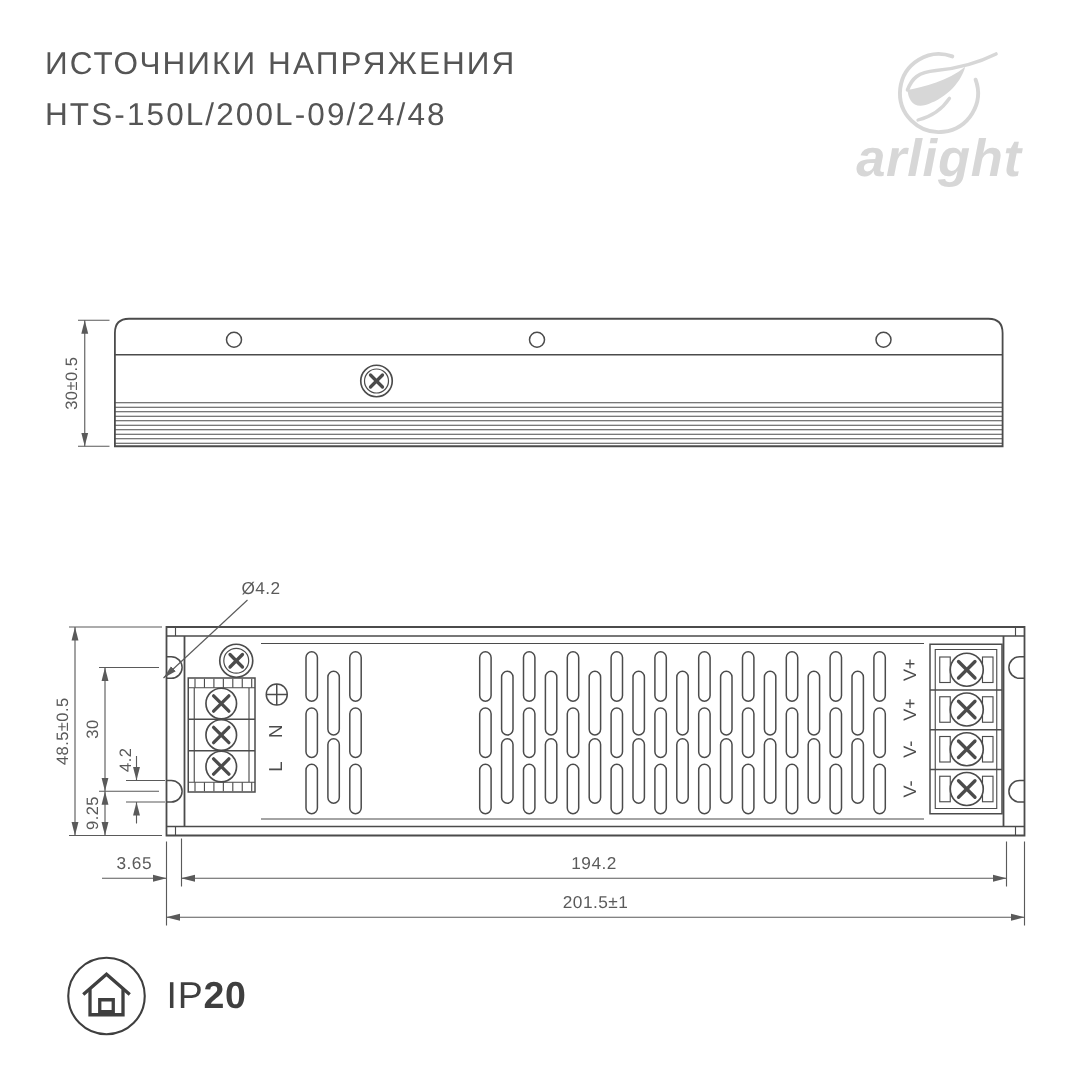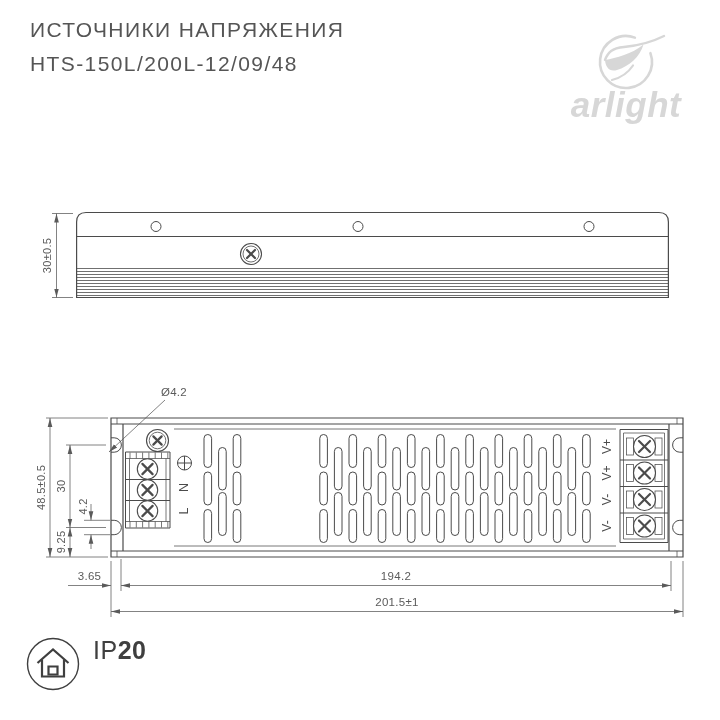--- a/index.html
+++ b/index.html
@@ -5,21 +5,21 @@
   :root{
     --c-line:#4b4b4b; --c-dim:#5a5a5a; --c-text:#555555;
     --c-logo:#d7d7d7; --c-ip:#3f3f3f; --c-background:#ffffff;
   }
   html,body{margin:0;padding:0}
   body{
     width:720px;height:720px;position:relative;overflow:hidden;
     background:var(--c-background);
     font-family:"Liberation Sans",sans-serif;
   }
-  .title{position:absolute;left:30px;top:13px;color:var(--c-text);
+  .title{position:absolute;left:30px;top:26px;color:var(--c-text);
     font-size:21px;line-height:33.5px;letter-spacing:1.4px;font-weight:500;white-space:nowrap}
   .logo-svg{position:absolute;left:540px;top:18px}
   .sheet{position:absolute;left:0;top:0}
 
   
   .ln{stroke:var(--c-line);stroke-width:1.2;fill:none}
   .md{stroke:var(--c-line);stroke-width:1;fill:none}
   .thin{stroke:var(--c-line);stroke-width:.75;fill:none}
   .xln{stroke:var(--c-line);stroke-width:2.2;stroke-linecap:round}
   #vents rect{stroke:var(--c-line);stroke-width:1;fill:#fff}
@@ -32,32 +32,32 @@
   text.dimb{fill:var(--c-dim);font:11.5px "Liberation Sans",sans-serif;letter-spacing:.3px}
   text.lbl{fill:var(--c-line);font:12.5px "Liberation Sans",sans-serif}
   text.vlbl{fill:var(--c-line);font:12px "Liberation Sans",sans-serif}
 
   
   .logo-stroke{stroke:var(--c-logo);fill:none;stroke-linecap:round}
   .logo-fill{fill:var(--c-logo)}
   .logo-word{fill:var(--c-logo);font:italic 700 35px "Liberation Sans",sans-serif;letter-spacing:.5px}
 
   
-  .ip-badge{position:absolute;left:25px;top:636px;display:flex;}
+  .ip-badge{position:absolute;left:43px;top:636px;display:flex;align-items:center}
   .ip-house{stroke:var(--c-ip);fill:none}
   .ip-text{margin-left:12px;font-size:25px;color:var(--c-ip);letter-spacing:.5px}
   .ip-text .w400{font-weight:400}
   .ip-text .w700{font-weight:700}
 </style>
 </head>
 <body>
 
 <div class="title">
   <div>ИСТОЧНИКИ НАПРЯЖЕНИЯ</div>
-  <div>HTS-150L/200L-12/09/48</div>
+  <div>HTS-150L/200L-09/24/48</div>
 </div>
 
 <svg class="logo-svg" width="180" height="112" viewBox="540 18 180 112">
   <g>
     <path class="logo-stroke" stroke-width="2.6" d="M650.4 53.1 A26 26 0 1 1 634.9 37.6"></path>
     <path class="logo-stroke" stroke-width="2.4" d="M664 36 C652 42,640 45.5,624 47 C612 48.2,608 52,605 60"></path>
     <path class="logo-fill" d="M605 60 C616 58,632 54,643.5 44.5 C640 57,628.5 66.5,617 70 C609 72.3,605.5 66.5,605 60 Z"></path>
     <path class="logo-stroke" stroke-width="2.2" d="M612 80 C620 78,628 73,633 65.5"></path>
   </g>
   <text class="logo-word" x="626" y="117" text-anchor="middle">arlight</text>

